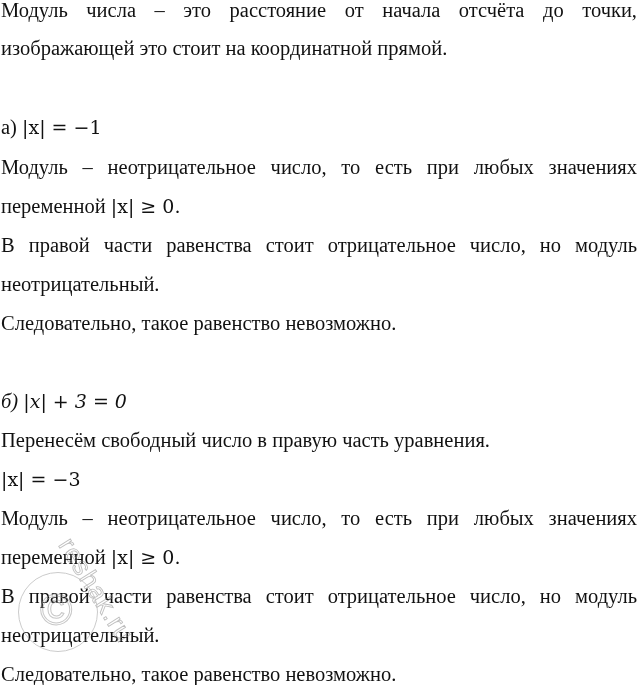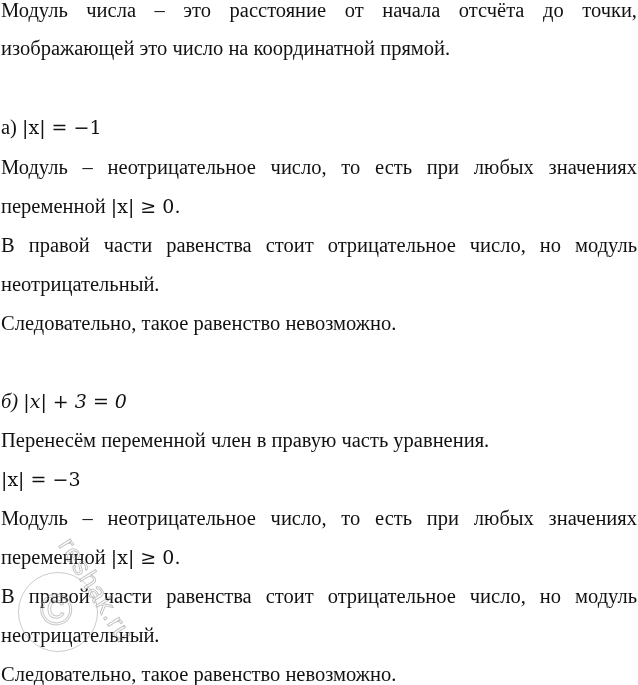--- a/index.html
+++ b/index.html
@@ -79,40 +79,40 @@
       color: transparent;
       -webkit-text-stroke: 1px #9a9a9a;
     }
   </style>
 </head>
 <body>
 
 <div class="doc">
 
   <div class="line justify" style="top:-2px;">Модуль числа – это расстояние от начала отсчёта до точки,</div>
-  <div class="line" style="top:36px;">изображающей это число на координатной прямой.</div>
+  <div class="line" style="top:36px;">изображающей это стоит на координатной прямой.</div>
 
   <div class="line" style="top:115px;">
     <span>а)</span>
     <span class="math">|x| = −1</span>
   </div>
   <div class="line justify" style="top:155px;">Модуль – неотрицательное число, то есть при любых значениях</div>
   <div class="line" style="top:194px;">
     <span>переменной</span>
     <span class="math">|x| ≥ 0.</span>
   </div>
   <div class="line justify" style="top:233px;">В правой части равенства стоит отрицательное число, но модуль</div>
   <div class="line" style="top:272px;">неотрицательный.</div>
   <div class="line" style="top:311px;">Следовательно, такое равенство невозможно.</div>
 
   <div class="line" style="top:389px;font-style:italic;">
     <span>б)</span>
     <span class="math">|x| + 3 = 0</span>
   </div>
-  <div class="line" style="top:428px;">Перенесём переменной член в правую часть уравнения.</div>
+  <div class="line" style="top:428px;">Перенесём свободный число в правую часть уравнения.</div>
   <div class="line math" style="top:467px;">|x| = −3</div>
   <div class="line justify" style="top:506px;">Модуль – неотрицательное число, то есть при любых значениях</div>
   <div class="line" style="top:545px;">
     <span>переменной</span>
     <span class="math">|x| ≥ 0.</span>
   </div>
   <div class="line justify" style="top:584px;">В правой части равенства стоит отрицательное число, но модуль</div>
   <div class="line" style="top:623px;">неотрицательный.</div>
   <div class="line" style="top:662px;">Следовательно, такое равенство невозможно.</div>
 </div>

